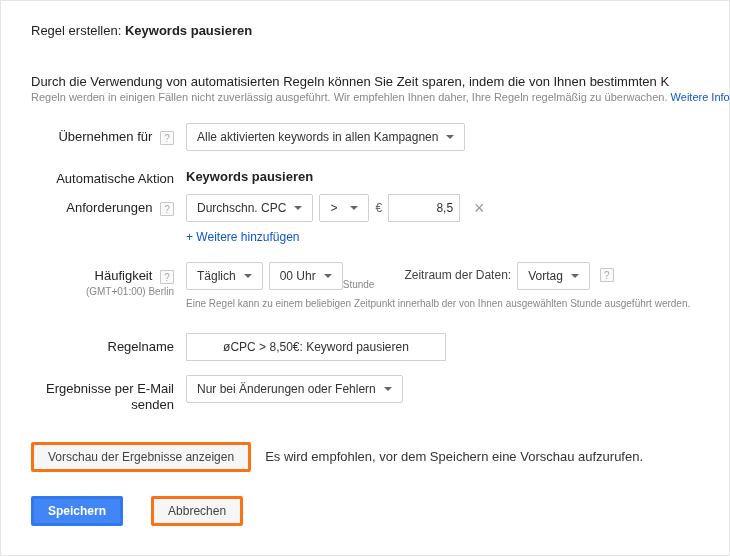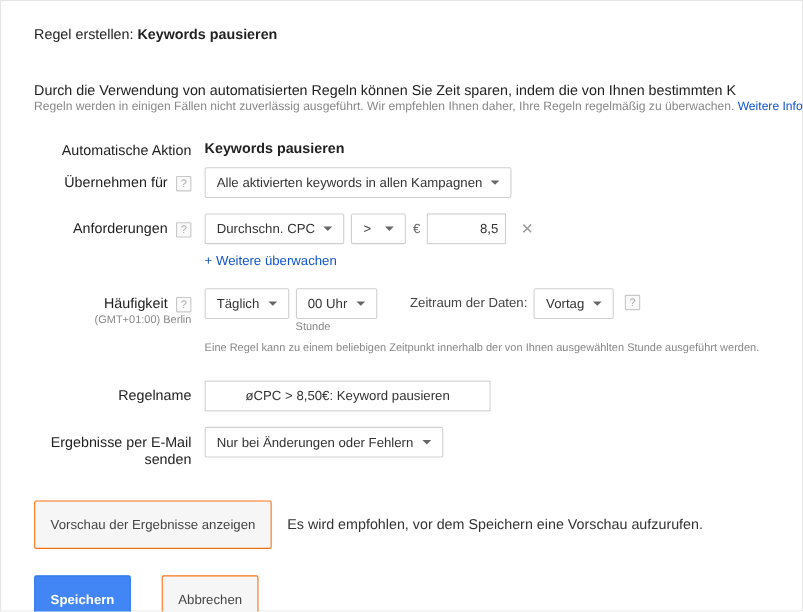--- a/index.html
+++ b/index.html
@@ -146,25 +146,25 @@
   .preview-row {
     margin: 28px 0 0 30px;
     display: flex;
     align-items: center;
     gap: 14px;
   }
   .btn {
     display: inline-flex;
     align-items: center;
     justify-content: center;
-    height: 44px;
+    height: 30px;
     padding: 0 14px;
     font-size: 12px;
     border-radius: 2px;
-    border: 1px solid #f97316;
+    border: 3px solid #f97316;
     background: #f6f6f6;
     color: #444;
     cursor: pointer;
     font-weight: bold;
   }
   .btn.light { font-weight: normal; }
   .btn.primary {
     background: #4285f4;
     border-color: #3079ed;
     color: #fff;
@@ -185,40 +185,40 @@
 <div class="panel">
   <div class="inner">
     <div class="title">
       <span>Regel erstellen: </span><b>Keywords pausieren</b>
     </div>
     <div class="intro">Durch die Verwendung von automatisierten Regeln können Sie Zeit sparen, indem die von Ihnen bestimmten K</div>
     <div class="note">
       <span>Regeln werden in einigen Fällen nicht zuverlässig ausgeführt. Wir empfehlen Ihnen daher, Ihre Regeln regelmäßig zu überwachen. </span><a href="#">Weitere Informat</a>
     </div>
 
-    <div class="row" style="margin-bottom:8px;">
-      <div class="label-col">Automatische Aktion</div>
-      <div class="ctrl-col">
-        <span class="bold">Keywords pausieren</span>
-      </div>
-    </div>
-
     <div class="row">
       <div class="label-col">
         <span>Übernehmen für</span>
         <span class="help">?</span>
       </div>
       <div class="ctrl-col">
         <div class="dd">
           <span>Alle aktivierten keywords in allen Kampagnen</span>
             <span class="caret"></span>
         </div>
       </div>
     </div>
 
+    <div class="row" style="margin-bottom:8px;">
+      <div class="label-col">Automatische Aktion</div>
+      <div class="ctrl-col">
+        <span class="bold">Keywords pausieren</span>
+      </div>
+    </div>
+
     <div class="row" style="margin-bottom:6px;">
       <div class="label-col">
         <span>Anforderungen</span>
         <span class="help">?</span>
       </div>
       <div class="ctrl-col">
         <div class="dd">
           <span>Durchschn. CPC</span>
             <span class="caret"></span>
         </div>
@@ -227,36 +227,36 @@
             <span class="caret"></span>
         </div>
         <span class="cur">€</span>
         <input class="txt right" value="8,5" style="">
         <span class="remove">×</span>
       </div>
     </div>
     <div class="row" style="margin-bottom:18px;">
       <div class="label-col"></div>
       <div class="ctrl-col">
-        <span class="addlink">+ Weitere überwachen</span>
+        <span class="addlink">+ Weitere hinzufügen</span>
       </div>
     </div>
 
     <div class="row" style="margin-bottom:2px;">
       <div class="label-col">
         <span>Häufigkeit</span>
         <span class="help">?</span>
         <span class="sub">(GMT+01:00) Berlin</span>
       </div>
       <div class="ctrl-col" style="align-items:flex-start;">
         <div class="dd">
           <span>Täglich</span>
             <span class="caret"></span>
         </div>
-        <div style="display:flex;flex-direction:column;align-items:flex-start;">
+        <div style="display:flex;flex-direction:row;align-items:flex-end;">
           <div class="dd">
             <span>00 Uhr</span>
               <span class="caret"></span>
           </div>
           <span class="hourlbl">Stunde</span>
         </div>
         <span class="data-label" style="padding-top:6px;">Zeitraum der Daten:</span>
         <div class="dd">
           <span>Vortag</span>
             <span class="caret"></span>

